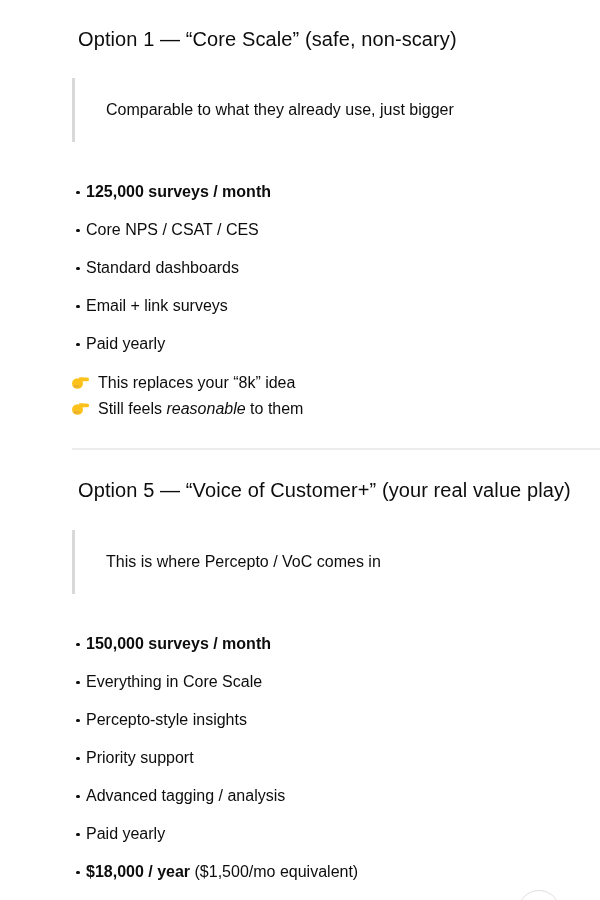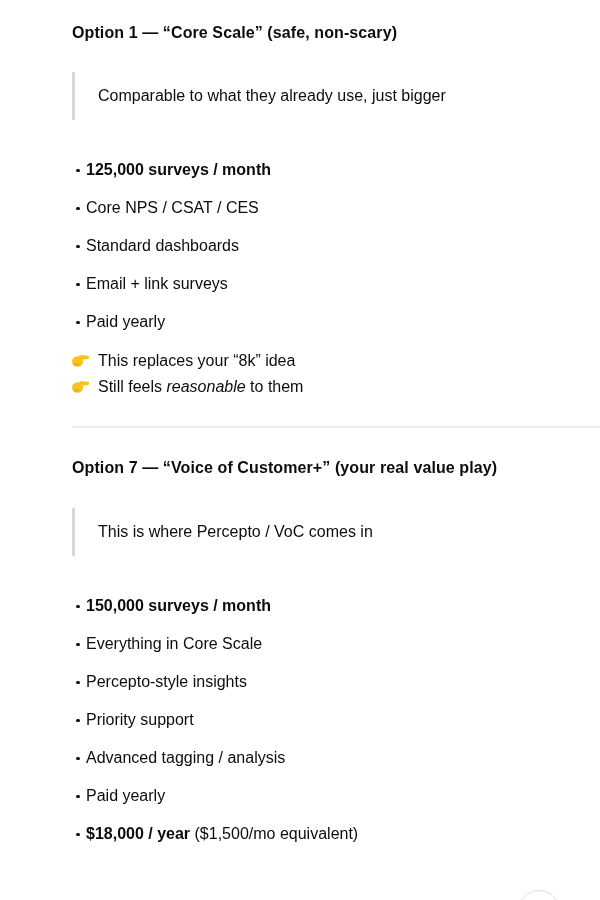--- a/index.html
+++ b/index.html
@@ -9,32 +9,32 @@
     background: #ffffff;
     color: #0d0d0d;
     font-family: "Liberation Sans", sans-serif;
     font-size: 16px;
     overflow: hidden;
     position: relative;
   }
   .content { padding: 21px 0 0 72px; }
 
   h3.opt-heading {
-    font-size: 16px; line-height: 24px; font-weight: 700;
-    margin: 0; letter-spacing: 0.1px;
+    font-size: 20px; line-height: 24px; font-weight: 400;
+    margin: 6px; letter-spacing: 0.1px;
   }
   h3.second { margin-top: 28px; }
 
   blockquote.quote {
     margin: 27px 0 0 0;
     border-left: 3px solid #d9d9d9;
     padding: 2px 0 2px 13px;
   }
   blockquote.quote.second { margin-top: 28px; }
-  blockquote.quote p { margin: 10px; line-height: 24px; }
+  blockquote.quote p { margin: 18px; line-height: 24px; }
 
   ul.feature-list { list-style: none; margin: 38px 0 0 0; padding: 0; }
   ul.feature-list li {
     position: relative;
     line-height: 24px;
     margin: 0 0 14px 0;
     padding-left: 14px;
   }
   ul.feature-list li::before {
     content: "";
@@ -113,21 +113,21 @@
             <rect x="14" y="5" width="9" height="7.5" fill="#FCC21B"></rect>
           </svg>
         </span><span>Still feels </span><em>reasonable</em><span> to them</span>
       </span>
     </p>
   </section>
 
   <hr class="section-divider">
 
   <section>
-    <h3 class="opt-heading second">Option 7 — “Voice of Customer+” (your real value play)</h3>
+    <h3 class="opt-heading second">Option 5 — “Voice of Customer+” (your real value play)</h3>
 
     <blockquote class="quote second">
       <p>This is where Percepto / VoC comes in</p>
     </blockquote>
 
     <ul class="feature-list">
       <li><strong>150,000 surveys / month</strong></li>
       <li><span>Everything in Core Scale</span></li>
       <li><span>Percepto-style insights</span></li>
       <li><span>Priority support</span></li>

